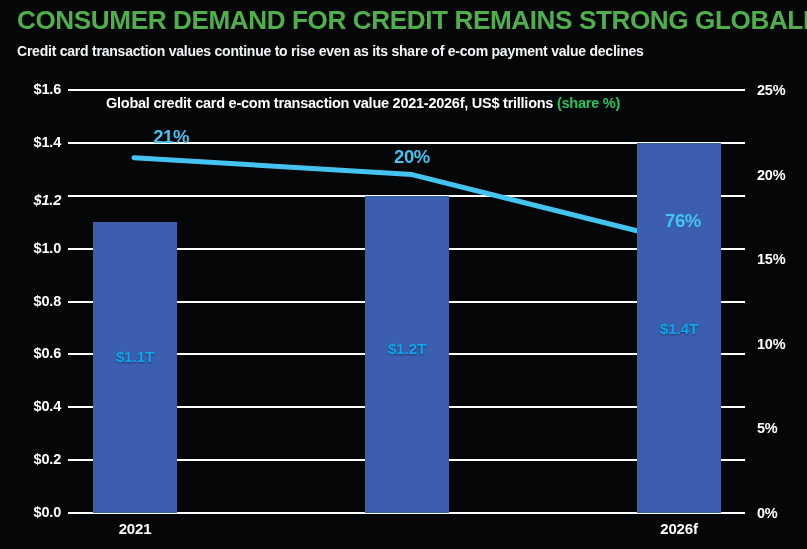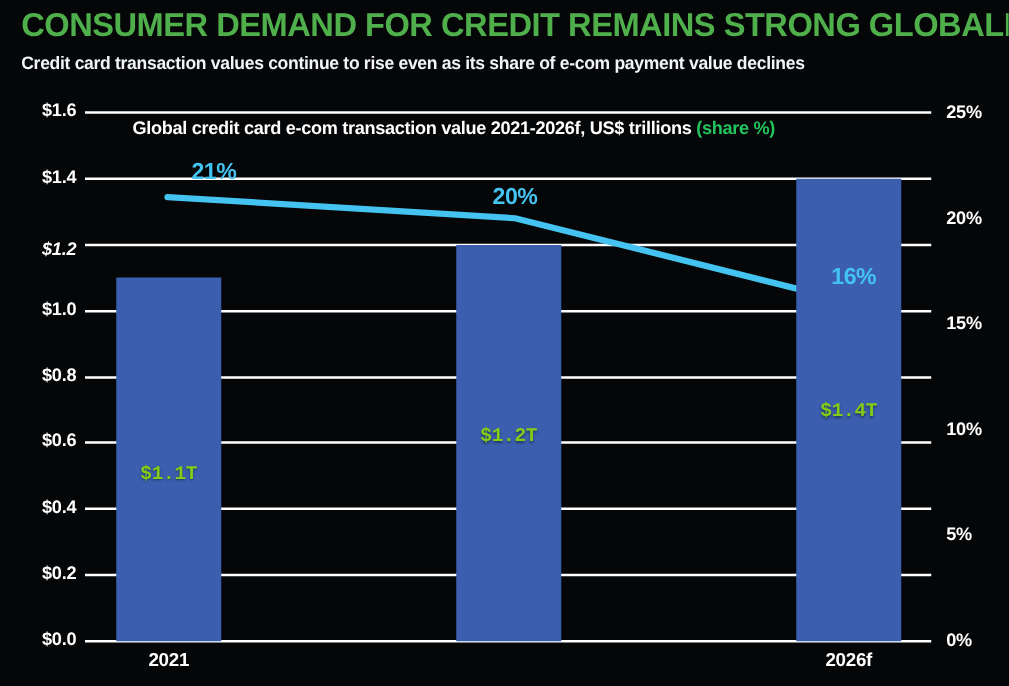--- a/index.html
+++ b/index.html
@@ -110,26 +110,25 @@
 
   
   .bar {
     position: absolute;
     background: #3B5FAE;
   }
   .bar-label {
     position: absolute;
     font-weight: bold;
     font-size: 15.5px;
-    color: #84cc16;
+    color: #0ea5e9;
     text-align: center;
     white-space: nowrap;
     letter-spacing: -0.2px;
     text-shadow: 0 1px 2px rgba(0,0,0,.45);
-    font-family: Liberation Mono, monospace;
   }
 
   
   #line-layer {
     position: absolute;
     left: 0; top: 0;
     width: 807px; height: 549px;
     pointer-events: none;
   }
   .line-label {
@@ -185,22 +184,22 @@
       <div class="ytick-left" style="top: 81px;">$1.6</div>
       <div class="ytick-right" style="top: 505px;">0%</div>
       <div class="ytick-right" style="top: 420.4px;">5%</div>
       <div class="ytick-right" style="top: 335.8px;">10%</div>
       <div class="ytick-right" style="top: 251.2px;">15%</div>
       <div class="ytick-right" style="top: 166.6px;">20%</div>
       <div class="ytick-right" style="top: 82px;">25%</div>
       <div class="xtick" style="left: 75px; width: 120px;">2021</div>
       <div class="xtick" style="left: 619px; width: 120px;">2026f</div>
       <div class="bar" style="left: 93px; width: 84px; top: 222.188px; height: 290.812px; background: rgb(59, 95, 174);"></div>
-      <div class="bar-label" style="left: 75px; width: 120px; top: 370px;">$1.1T</div>
+      <div class="bar-label" style="left: 75px; width: 120px; top: 348px;">$1.1T</div>
       <div class="bar" style="left: 365px; width: 84px; top: 195.75px; height: 317.25px; background: rgb(59, 95, 174);"></div>
       <div class="bar-label" style="left: 347px; width: 120px; top: 340px;">$1.2T</div>
       <div class="bar" style="left: 637px; width: 84px; top: 142.875px; height: 370.125px; background: rgb(59, 95, 174);"></div>
       <div class="bar-label" style="left: 619px; width: 120px; top: 320px;">$1.4T</div>
       <div class="line-label" style="left: 79px; width: 110px; top: 126px; color: rgb(69, 195, 240); text-align: right;">21%</div>
       <div class="line-label" style="left: 357px; width: 110px; top: 146px; color: rgb(69, 195, 240);">20%</div>
-      <div class="line-label" style="left: 628px; width: 110px; top: 210px; color: rgb(69, 195, 240);">16%</div>
+      <div class="line-label" style="left: 628px; width: 110px; top: 210px; color: rgb(69, 195, 240);">76%</div>
     </div>
 </div>
 
 </body></html>

